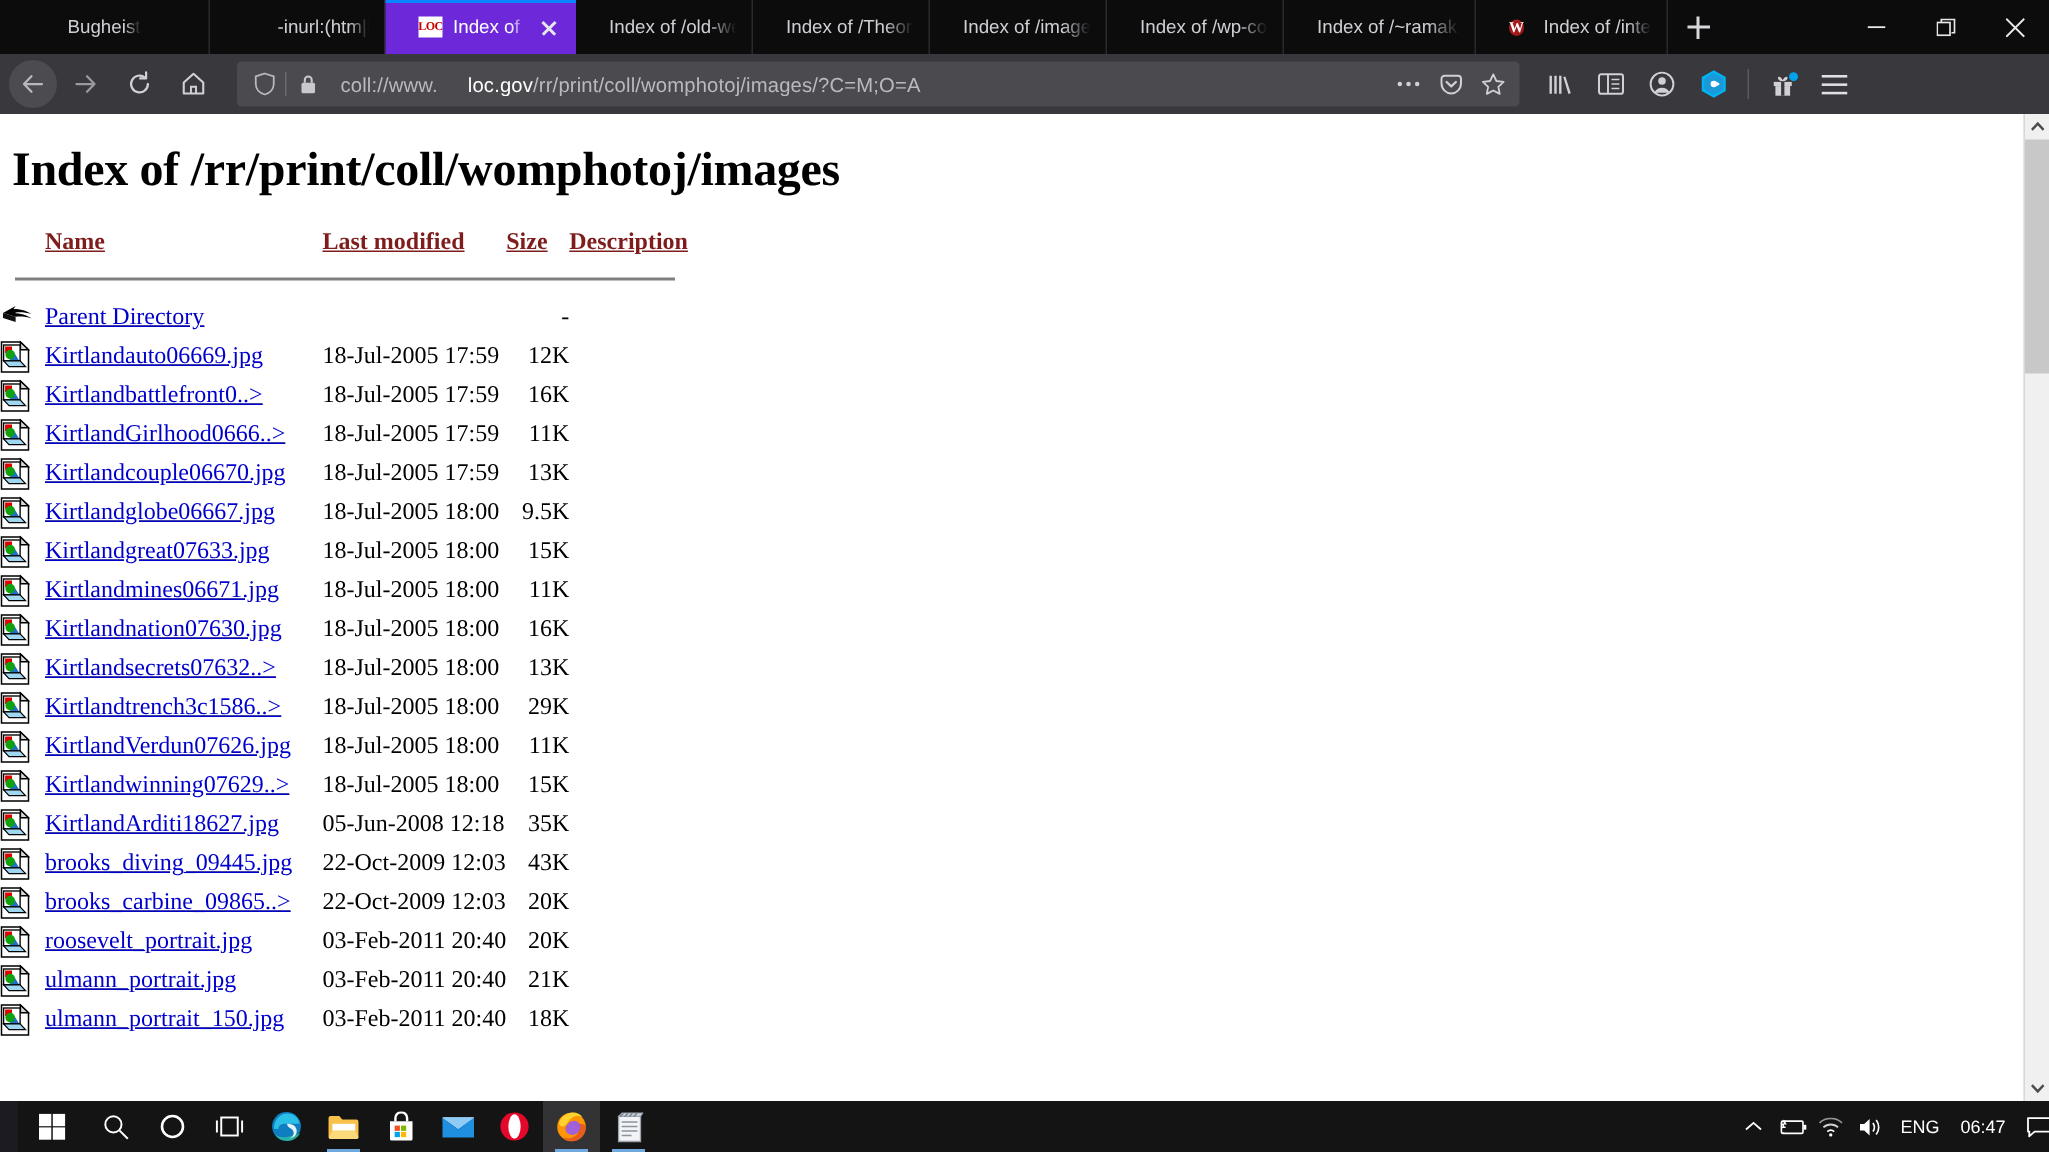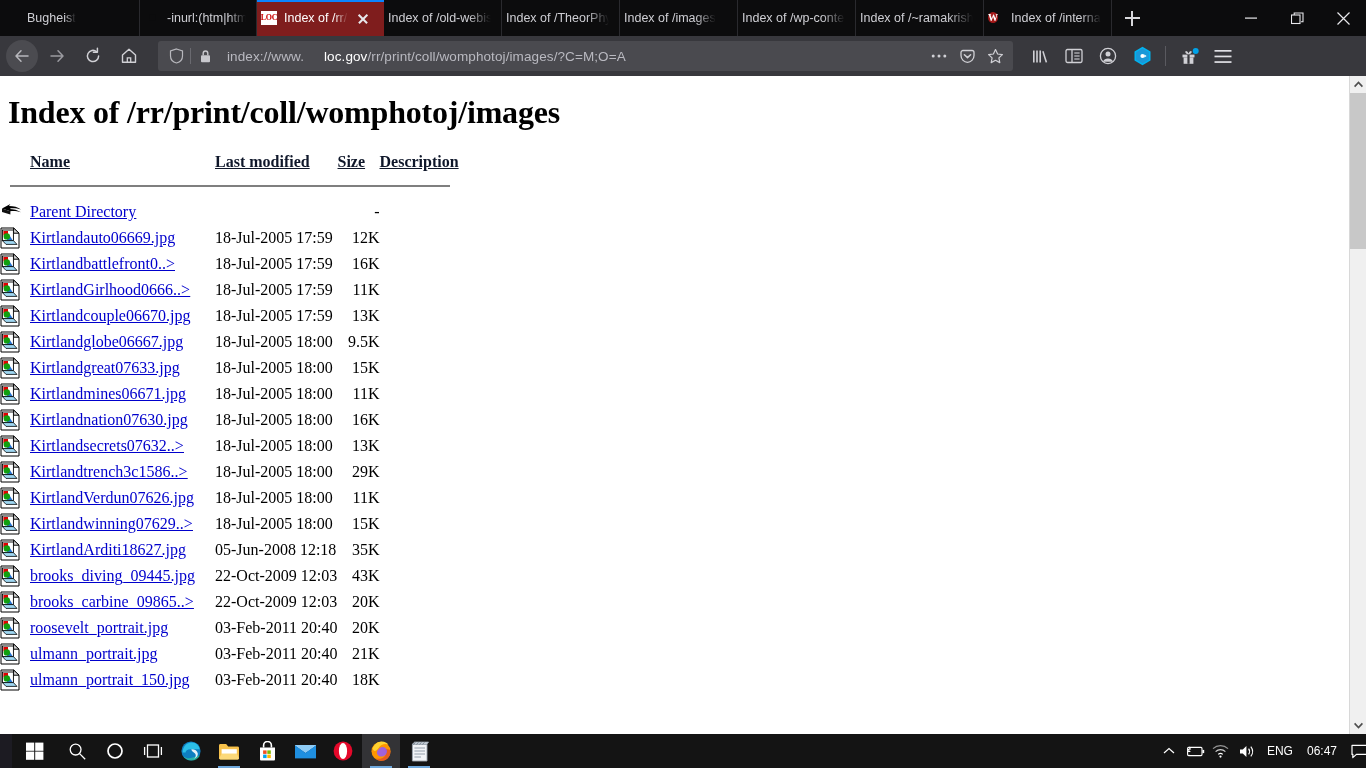--- a/index.html
+++ b/index.html
@@ -16,35 +16,35 @@
   .browser { width: 1366px; height: 734px; background: #1c1b22; position: relative; }
 
   
   .tabstrip {
     height: 36px; background: #0c0c0d;
     display: flex; align-items: stretch;
     position: relative;
   }
   .tab {
     display: flex; align-items: center; gap: 7px;
-    padding: 0 10px 0 4px;
+    padding: 0 10px 0 22px;
     min-width: 0; position: relative;
     color: #cfcfd4; font-size: 12.5px; height: 36px;
     border-right: 1px solid #2a2a2e;
     background: #0c0c0d;
     cursor: default;
   }
   .tab .tab-title {
     white-space: nowrap; overflow: hidden;
     display: block;
     -webkit-mask-image: linear-gradient(to right, #000 78%, transparent 100%);
     mask-image: linear-gradient(to right, #000 78%, transparent 100%);
   }
   .tab.active {
-    background: #7f1d1d; color: #ffffff;
+    background: #6d28d9; color: #ffffff;
     border-right: none;
   }
   .tab.active::before {
     content: ""; position: absolute; left: 0; right: 0; top: 0;
     height: 2px; background: #0a84ff;
   }
   .favicon { width: 16px; height: 16px; flex: none; position: relative; }
   .fav-dot { width: 7px; height: 7px; border-radius: 50%; background: #55b6e8; margin: 5px auto; }
   .fav-google {
     width: 14px; height: 14px; border-radius: 50%;
@@ -144,21 +144,21 @@
   }
   h1.idx-title {
     font-size: 32px; font-weight: bold; margin: 18px 0 0 8px;
     font-family: "Liberation Serif", serif; letter-spacing: -0.2px;
   }
   table.idx { border-collapse: collapse; margin-top: 22px; font-size: 16px; }
   table.idx th {
     text-align: left; padding: 0 0 2px 0; font-weight: bold;
     font-family: "Liberation Serif", serif;
   }
-  table.idx th a { color: #0f172a; text-decoration: underline; text-align: right; }
+  table.idx th a { color: #7f1d1d; text-decoration: underline; text-align: right; }
   table.idx td { padding: 0; white-space: nowrap; vertical-align: middle; height: 26px; }
   td.c-icon { width: 30px; padding-left: 10px; }
   td.c-name { padding-left: 5px; width: 185px; text-decoration: underline; }
   td.c-date { padding-left: 8px; text-align: left; }
   td.c-size { padding-left: 8px; text-align: right; width: 42px; }
   td.c-desc { padding-left: 8px; }
   th.h-icon { width: 30px; padding-left: 10px; }
   th.h-name { padding-left: 5px; }
   th.h-date { padding-left: 8px; }
   th.h-size { padding-left: 8px; }
@@ -330,21 +330,21 @@
           <path d="M7.5 1 L13.5 3 V8 C13.5 11.8 10.7 14.2 7.5 15 C4.3 14.2 1.5 11.8 1.5 8 V3 Z" fill="none" stroke="#b8b8bd" stroke-width="1.2"></path>
         </svg>
       </span>
       <span class="url-sep"></span>
       <span class="url-lock">
         <svg width="13" height="15" viewBox="0 0 13 15">
           <rect x="2" y="6.2" width="9" height="7" rx="1" fill="#c8c8cd"></rect>
           <path d="M4.2 6.2 V4.3 A2.3 2.3 0 0 1 8.8 4.3 V6.2" fill="none" stroke="#c8c8cd" stroke-width="1.4"></path>
         </svg>
       </span>
-      <span class="url-text"><span>index://www.</span><b>loc.gov</b><span>/rr/print/coll/womphotoj/images/?C=M;O=A</span></span>
+      <span class="url-text"><span>coll://www.</span><b>loc.gov</b><span>/rr/print/coll/womphotoj/images/?C=M;O=A</span></span>
       <span class="url-icon">
         <svg width="16" height="6" viewBox="0 0 16 6">
           <circle cx="2.2" cy="3" r="1.5" fill="#d0d0d5"></circle>
           <circle cx="8" cy="3" r="1.5" fill="#d0d0d5"></circle>
           <circle cx="13.8" cy="3" r="1.5" fill="#d0d0d5"></circle>
         </svg>
       </span>
       <span class="url-icon">
         <svg width="17" height="17" viewBox="0 0 17 17">
           <path d="M2 4.5 A2 2 0 0 1 4 2.5 H13 A2 2 0 0 1 15 4.5 V7.5 C15 11.5 11.8 14.3 8.5 14.3 C5.2 14.3 2 11.5 2 7.5 Z" fill="none" stroke="#d0d0d5" stroke-width="1.3"></path>

